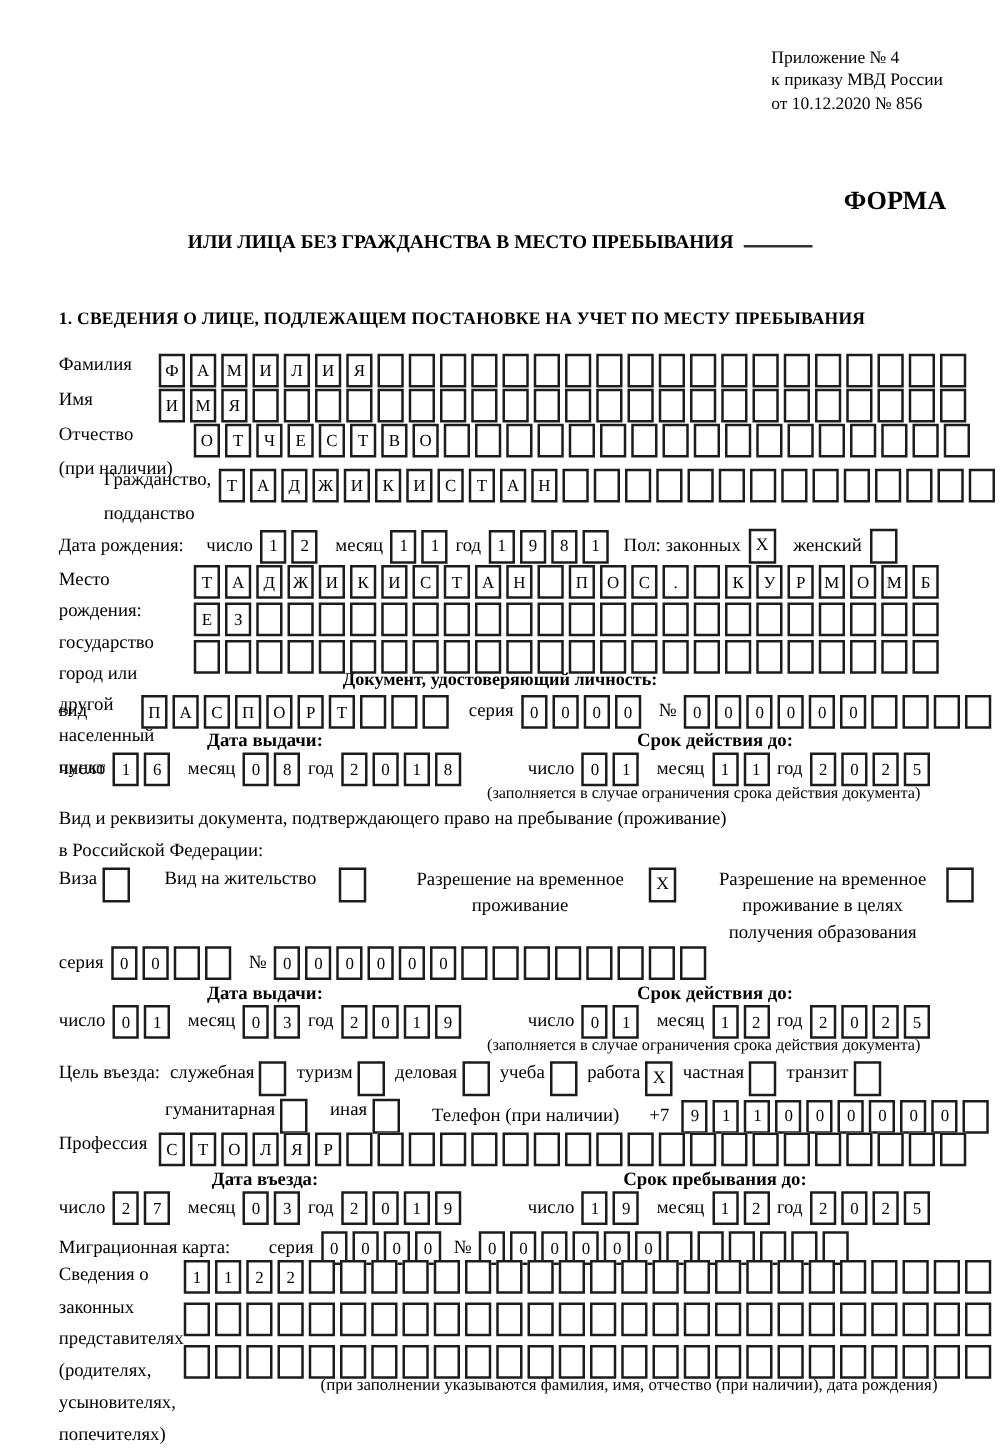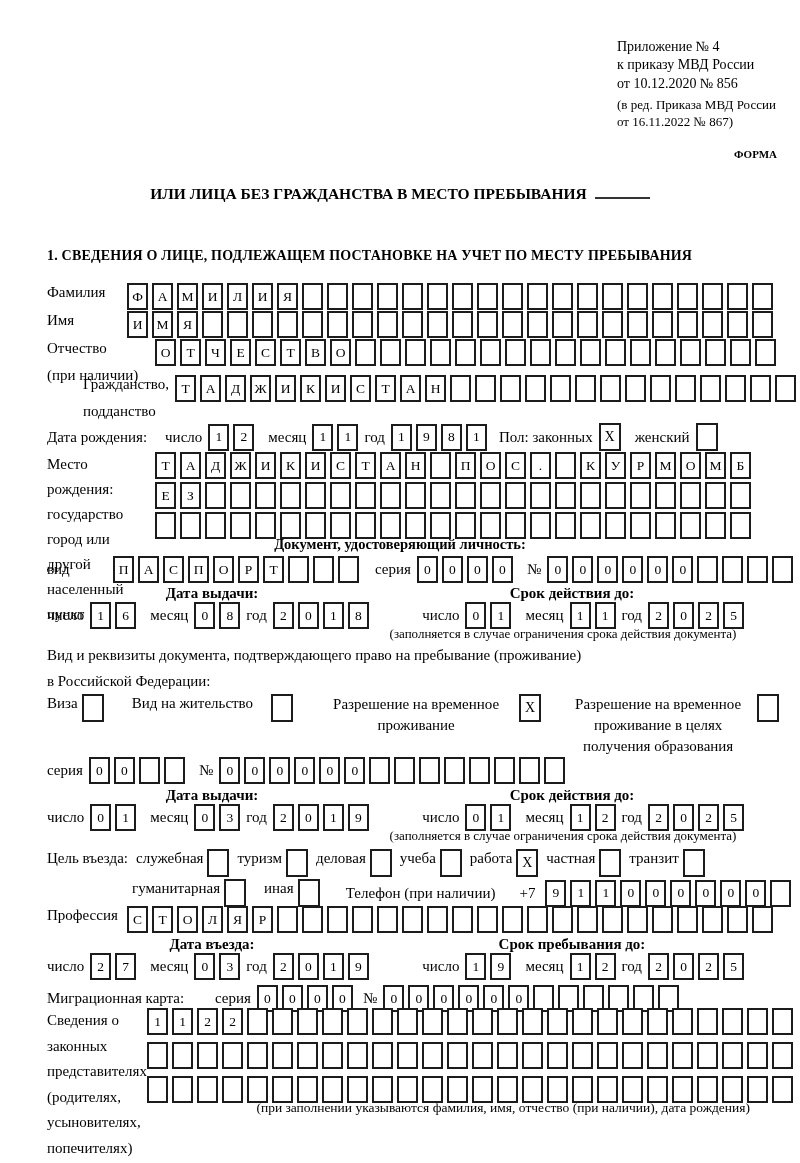--- a/index.html
+++ b/index.html
@@ -16,21 +16,21 @@
     font-size:13.5px;line-height:1;
   }
   .checkbox{
     flex:none;width:18px;height:24px;border:2px solid #1c1c1c;background:#fff;
     display:flex;align-items:center;justify-content:center;font-size:14px;line-height:1;
   }
   .lbl{flex:none;line-height:1.25;}
   .pair{display:flex;gap:4px;align-items:flex-start;flex:none;}
   .hdrblock{position:absolute;left:617px;top:38px;font-size:14px;line-height:1.32;}
   .hdrsmall{font-size:13px;margin-top:4px;line-height:1.3;}
-  .forma{position:absolute;right:23px;top:148px;font-weight:bold;font-size:11px;}
+  .forma{position:absolute;right:43px;top:148px;font-weight:bold;font-size:21px;}
   .title{position:absolute;left:0;top:182px;width:800px;text-align:center;font-weight:bold;font-size:15.5px;line-height:1.5;}
   .blankline{display:inline-block;width:55px;border-bottom:2px solid #333;height:2px;margin-left:8px;}
   .sect{position:absolute;left:47px;top:248px;width:740px;font-weight:bold;font-size:14px;letter-spacing:.2px;}
   .dochead{position:absolute;left:0;top:536px;width:800px;text-align:center;font-weight:bold;font-size:14.5px;}
   .dhrow{position:absolute;left:47px;right:18px;display:flex;font-weight:bold;}
   .dh1{width:330px;text-align:center;flex:none;}
   .dh2{margin-left:auto;margin-right:40px;width:340px;text-align:center;flex:none;}
   .daterow{position:absolute;left:47px;right:18px;display:flex;align-items:center;}
   .dategrp{display:flex;align-items:center;gap:6px;flex:none;}
   .dgright{margin-left:auto;margin-right:38px;}
@@ -42,24 +42,20 @@
 </style>
 </head>
 <body>
 
 <div class="page">
 
   <div class="hdrblock">
     <div>Приложение № 4</div>
     <div>к приказу МВД России</div>
     <div>от 10.12.2020 № 856</div>
-    <div class="hdrsmall">
-      <div>(в ред. Приказа МВД России</div>
-      <div>от 16.11.2022 № 867)</div>
-    </div>
   </div>
 
   <div class="forma">ФОРМА</div>
 
   <div class="title">
     <div>
       <span>ИЛИ ЛИЦА БЕЗ ГРАЖДАНСТВА В МЕСТО ПРЕБЫВАНИЯ</span><span class="blankline"></span>
     </div>
   </div>
 

